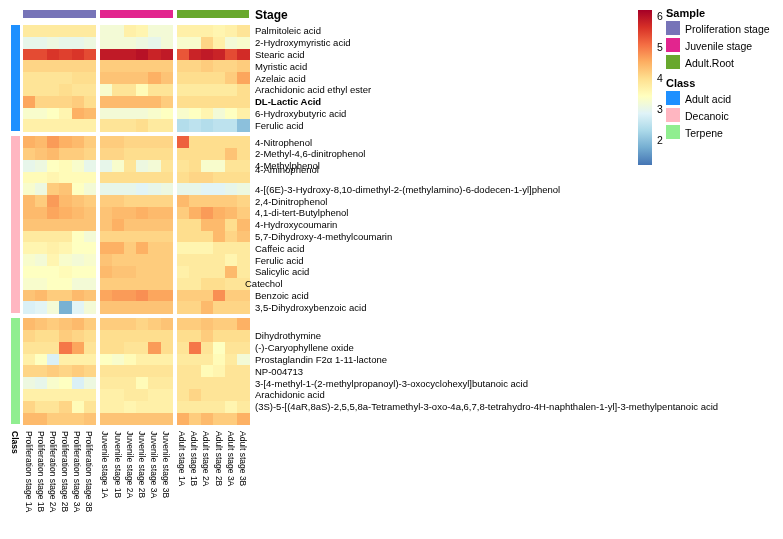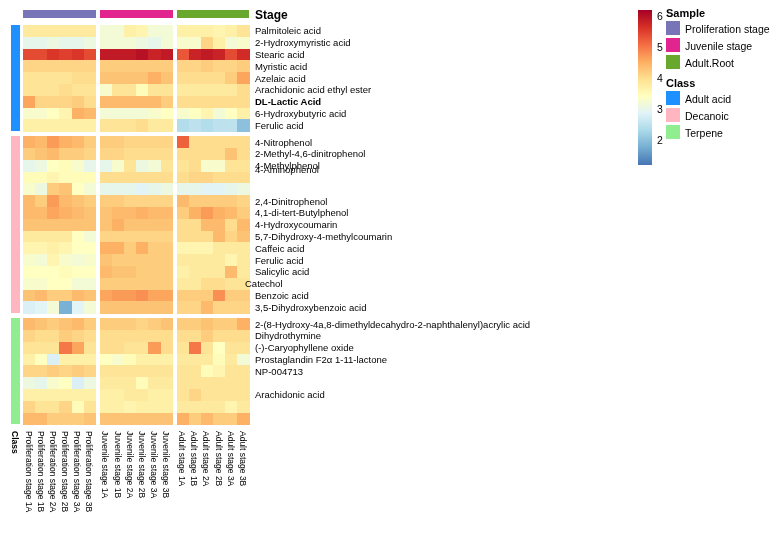--- a/index.html
+++ b/index.html
@@ -309,20 +309,21 @@
     <div class="cell" title="4-[(6E)-3-Hydroxy-8,10-dimethyl-2-(methylamino)-6-dodecen-1-yl]phenol | Juvenile stage 2A = 3" style="left: 124.1px; top: 183.4px; width: 12.55px; height: 12.2px; background: rgb(231, 246, 234);"></div>
     <div class="cell" title="4-[(6E)-3-Hydroxy-8,10-dimethyl-2-(methylamino)-6-dodecen-1-yl]phenol | Juvenile stage 2B = 2.9" style="left: 136.25px; top: 183.4px; width: 12.55px; height: 12.2px; background: rgb(226, 244, 245);"></div>
     <div class="cell" title="4-[(6E)-3-Hydroxy-8,10-dimethyl-2-(methylamino)-6-dodecen-1-yl]phenol | Juvenile stage 3A = 3" style="left: 148.4px; top: 183.4px; width: 12.55px; height: 12.2px; background: rgb(231, 246, 234);"></div>
     <div class="cell" title="4-[(6E)-3-Hydroxy-8,10-dimethyl-2-(methylamino)-6-dodecen-1-yl]phenol | Juvenile stage 3B = 3.1" style="left: 160.55px; top: 183.4px; width: 12.55px; height: 12.2px; background: rgb(237, 248, 224);"></div>
     <div class="cell" title="4-[(6E)-3-Hydroxy-8,10-dimethyl-2-(methylamino)-6-dodecen-1-yl]phenol | Adult stage 1A = 3" style="left: 176.6px; top: 183.4px; width: 12.55px; height: 12.2px; background: rgb(231, 246, 234);"></div>
     <div class="cell" title="4-[(6E)-3-Hydroxy-8,10-dimethyl-2-(methylamino)-6-dodecen-1-yl]phenol | Adult stage 1B = 3" style="left: 188.75px; top: 183.4px; width: 12.55px; height: 12.2px; background: rgb(231, 246, 234);"></div>
     <div class="cell" title="4-[(6E)-3-Hydroxy-8,10-dimethyl-2-(methylamino)-6-dodecen-1-yl]phenol | Adult stage 2A = 2.9" style="left: 200.9px; top: 183.4px; width: 12.55px; height: 12.2px; background: rgb(226, 244, 245);"></div>
     <div class="cell" title="4-[(6E)-3-Hydroxy-8,10-dimethyl-2-(methylamino)-6-dodecen-1-yl]phenol | Adult stage 2B = 2.9" style="left: 213.05px; top: 183.4px; width: 12.55px; height: 12.2px; background: rgb(226, 244, 245);"></div>
     <div class="cell" title="4-[(6E)-3-Hydroxy-8,10-dimethyl-2-(methylamino)-6-dodecen-1-yl]phenol | Adult stage 3A = 3" style="left: 225.2px; top: 183.4px; width: 12.55px; height: 12.2px; background: rgb(231, 246, 234);"></div>
     <div class="cell" title="4-[(6E)-3-Hydroxy-8,10-dimethyl-2-(methylamino)-6-dodecen-1-yl]phenol | Adult stage 3B = 3.1" style="left: 237.35px; top: 183.4px; width: 12.55px; height: 12.2px; background: rgb(237, 248, 224);"></div>
+    <div class="rowlab" style="left: 255px; top: 189.8px;">4-[(6E)-3-Hydroxy-8,10-dimethyl-2-(methylamino)-6-dodecen-1-yl]phenol</div>
     <div class="cell" title="2,4-Dinitrophenol | Proliferation stage 1A = 4.4" style="left: 23px; top: 195.2px; width: 12.55px; height: 12.2px; background: rgb(253, 186, 108);"></div>
     <div class="cell" title="2,4-Dinitrophenol | Proliferation stage 1B = 4.2" style="left: 35.15px; top: 195.2px; width: 12.55px; height: 12.2px; background: rgb(254, 204, 125);"></div>
     <div class="cell" title="2,4-Dinitrophenol | Proliferation stage 2A = 4.7" style="left: 47.3px; top: 195.2px; width: 12.55px; height: 12.2px; background: rgb(250, 155, 88);"></div>
     <div class="cell" title="2,4-Dinitrophenol | Proliferation stage 2B = 4.4" style="left: 59.45px; top: 195.2px; width: 12.55px; height: 12.2px; background: rgb(253, 186, 108);"></div>
     <div class="cell" title="2,4-Dinitrophenol | Proliferation stage 3A = 4.3" style="left: 71.6px; top: 195.2px; width: 12.55px; height: 12.2px; background: rgb(253, 195, 117);"></div>
     <div class="cell" title="2,4-Dinitrophenol | Proliferation stage 3B = 4.2" style="left: 83.75px; top: 195.2px; width: 12.55px; height: 12.2px; background: rgb(254, 204, 125);"></div>
     <div class="cell" title="2,4-Dinitrophenol | Juvenile stage 1A = 4.2" style="left: 99.8px; top: 195.2px; width: 12.55px; height: 12.2px; background: rgb(254, 204, 125);"></div>
     <div class="cell" title="2,4-Dinitrophenol | Juvenile stage 1B = 4.2" style="left: 111.95px; top: 195.2px; width: 12.55px; height: 12.2px; background: rgb(254, 204, 125);"></div>
     <div class="cell" title="2,4-Dinitrophenol | Juvenile stage 2A = 4.1" style="left: 124.1px; top: 195.2px; width: 12.55px; height: 12.2px; background: rgb(254, 213, 134);"></div>
     <div class="cell" title="2,4-Dinitrophenol | Juvenile stage 2B = 4.1" style="left: 136.25px; top: 195.2px; width: 12.55px; height: 12.2px; background: rgb(254, 213, 134);"></div>
@@ -517,21 +518,20 @@
     <div class="cell" title="2-(8-Hydroxy-4a,8-dimethyldecahydro-2-naphthalenyl)acrylic acid | Juvenile stage 2A = 4.2" style="left: 124.1px; top: 318.2px; width: 12.55px; height: 12.2px; background: rgb(254, 204, 125);"></div>
     <div class="cell" title="2-(8-Hydroxy-4a,8-dimethyldecahydro-2-naphthalenyl)acrylic acid | Juvenile stage 2B = 4.1" style="left: 136.25px; top: 318.2px; width: 12.55px; height: 12.2px; background: rgb(254, 213, 134);"></div>
     <div class="cell" title="2-(8-Hydroxy-4a,8-dimethyldecahydro-2-naphthalenyl)acrylic acid | Juvenile stage 3A = 4.2" style="left: 148.4px; top: 318.2px; width: 12.55px; height: 12.2px; background: rgb(254, 204, 125);"></div>
     <div class="cell" title="2-(8-Hydroxy-4a,8-dimethyldecahydro-2-naphthalenyl)acrylic acid | Juvenile stage 3B = 4.3" style="left: 160.55px; top: 318.2px; width: 12.55px; height: 12.2px; background: rgb(253, 195, 117);"></div>
     <div class="cell" title="2-(8-Hydroxy-4a,8-dimethyldecahydro-2-naphthalenyl)acrylic acid | Adult stage 1A = 4.2" style="left: 176.6px; top: 318.2px; width: 12.55px; height: 12.2px; background: rgb(254, 204, 125);"></div>
     <div class="cell" title="2-(8-Hydroxy-4a,8-dimethyldecahydro-2-naphthalenyl)acrylic acid | Adult stage 1B = 4.2" style="left: 188.75px; top: 318.2px; width: 12.55px; height: 12.2px; background: rgb(254, 204, 125);"></div>
     <div class="cell" title="2-(8-Hydroxy-4a,8-dimethyldecahydro-2-naphthalenyl)acrylic acid | Adult stage 2A = 4.3" style="left: 200.9px; top: 318.2px; width: 12.55px; height: 12.2px; background: rgb(253, 195, 117);"></div>
     <div class="cell" title="2-(8-Hydroxy-4a,8-dimethyldecahydro-2-naphthalenyl)acrylic acid | Adult stage 2B = 4.2" style="left: 213.05px; top: 318.2px; width: 12.55px; height: 12.2px; background: rgb(254, 204, 125);"></div>
     <div class="cell" title="2-(8-Hydroxy-4a,8-dimethyldecahydro-2-naphthalenyl)acrylic acid | Adult stage 3A = 4.2" style="left: 225.2px; top: 318.2px; width: 12.55px; height: 12.2px; background: rgb(254, 204, 125);"></div>
     <div class="cell" title="2-(8-Hydroxy-4a,8-dimethyldecahydro-2-naphthalenyl)acrylic acid | Adult stage 3B = 4.5" style="left: 237.35px; top: 318.2px; width: 12.55px; height: 12.2px; background: rgb(253, 177, 100);"></div>
-    <div class="rowlab" style="left: 255px; top: 324.6px;">2-(8-Hydroxy-4a,8-dimethyldecahydro-2-naphthalenyl)acrylic acid</div>
     <div class="cell" title="Dihydrothymine | Proliferation stage 1A = 4.1" style="left: 23px; top: 330px; width: 12.55px; height: 12.2px; background: rgb(254, 213, 134);"></div>
     <div class="cell" title="Dihydrothymine | Proliferation stage 1B = 4" style="left: 35.15px; top: 330px; width: 12.55px; height: 12.2px; background: rgb(254, 222, 142);"></div>
     <div class="cell" title="Dihydrothymine | Proliferation stage 2A = 4" style="left: 47.3px; top: 330px; width: 12.55px; height: 12.2px; background: rgb(254, 222, 142);"></div>
     <div class="cell" title="Dihydrothymine | Proliferation stage 2B = 4.2" style="left: 59.45px; top: 330px; width: 12.55px; height: 12.2px; background: rgb(254, 204, 125);"></div>
     <div class="cell" title="Dihydrothymine | Proliferation stage 3A = 4.1" style="left: 71.6px; top: 330px; width: 12.55px; height: 12.2px; background: rgb(254, 213, 134);"></div>
     <div class="cell" title="Dihydrothymine | Proliferation stage 3B = 4" style="left: 83.75px; top: 330px; width: 12.55px; height: 12.2px; background: rgb(254, 222, 142);"></div>
     <div class="cell" title="Dihydrothymine | Juvenile stage 1A = 4" style="left: 99.8px; top: 330px; width: 12.55px; height: 12.2px; background: rgb(254, 222, 142);"></div>
     <div class="cell" title="Dihydrothymine | Juvenile stage 1B = 4" style="left: 111.95px; top: 330px; width: 12.55px; height: 12.2px; background: rgb(254, 222, 142);"></div>
     <div class="cell" title="Dihydrothymine | Juvenile stage 2A = 4" style="left: 124.1px; top: 330px; width: 12.55px; height: 12.2px; background: rgb(254, 222, 142);"></div>
     <div class="cell" title="Dihydrothymine | Juvenile stage 2B = 4" style="left: 136.25px; top: 330px; width: 12.55px; height: 12.2px; background: rgb(254, 222, 142);"></div>
@@ -612,20 +612,21 @@
     <div class="cell" title="3-[4-methyl-1-(2-methylpropanoyl)-3-oxocyclohexyl]butanoic acid | Juvenile stage 2A = 3.8" style="left: 124.1px; top: 377.2px; width: 12.55px; height: 12.2px; background: rgb(254, 234, 159);"></div>
     <div class="cell" title="3-[4-methyl-1-(2-methylpropanoyl)-3-oxocyclohexyl]butanoic acid | Juvenile stage 2B = 3.5" style="left: 136.25px; top: 377.2px; width: 12.55px; height: 12.2px; background: rgb(255, 251, 184);"></div>
     <div class="cell" title="3-[4-methyl-1-(2-methylpropanoyl)-3-oxocyclohexyl]butanoic acid | Juvenile stage 3A = 3.8" style="left: 148.4px; top: 377.2px; width: 12.55px; height: 12.2px; background: rgb(254, 234, 159);"></div>
     <div class="cell" title="3-[4-methyl-1-(2-methylpropanoyl)-3-oxocyclohexyl]butanoic acid | Juvenile stage 3B = 3.8" style="left: 160.55px; top: 377.2px; width: 12.55px; height: 12.2px; background: rgb(254, 234, 159);"></div>
     <div class="cell" title="3-[4-methyl-1-(2-methylpropanoyl)-3-oxocyclohexyl]butanoic acid | Adult stage 1A = 3.9" style="left: 176.6px; top: 377.2px; width: 12.55px; height: 12.2px; background: rgb(254, 228, 151);"></div>
     <div class="cell" title="3-[4-methyl-1-(2-methylpropanoyl)-3-oxocyclohexyl]butanoic acid | Adult stage 1B = 3.9" style="left: 188.75px; top: 377.2px; width: 12.55px; height: 12.2px; background: rgb(254, 228, 151);"></div>
     <div class="cell" title="3-[4-methyl-1-(2-methylpropanoyl)-3-oxocyclohexyl]butanoic acid | Adult stage 2A = 3.9" style="left: 200.9px; top: 377.2px; width: 12.55px; height: 12.2px; background: rgb(254, 228, 151);"></div>
     <div class="cell" title="3-[4-methyl-1-(2-methylpropanoyl)-3-oxocyclohexyl]butanoic acid | Adult stage 2B = 3.9" style="left: 213.05px; top: 377.2px; width: 12.55px; height: 12.2px; background: rgb(254, 228, 151);"></div>
     <div class="cell" title="3-[4-methyl-1-(2-methylpropanoyl)-3-oxocyclohexyl]butanoic acid | Adult stage 3A = 3.9" style="left: 225.2px; top: 377.2px; width: 12.55px; height: 12.2px; background: rgb(254, 228, 151);"></div>
     <div class="cell" title="3-[4-methyl-1-(2-methylpropanoyl)-3-oxocyclohexyl]butanoic acid | Adult stage 3B = 3.9" style="left: 237.35px; top: 377.2px; width: 12.55px; height: 12.2px; background: rgb(254, 228, 151);"></div>
+    <div class="rowlab" style="left: 255px; top: 383.6px;">3-[4-methyl-1-(2-methylpropanoyl)-3-oxocyclohexyl]butanoic acid</div>
     <div class="cell" title="Arachidonic acid | Proliferation stage 1A = 3.7" style="left: 23px; top: 389px; width: 12.55px; height: 12.2px; background: rgb(255, 240, 168);"></div>
     <div class="cell" title="Arachidonic acid | Proliferation stage 1B = 3.7" style="left: 35.15px; top: 389px; width: 12.55px; height: 12.2px; background: rgb(255, 240, 168);"></div>
     <div class="cell" title="Arachidonic acid | Proliferation stage 2A = 3.7" style="left: 47.3px; top: 389px; width: 12.55px; height: 12.2px; background: rgb(255, 240, 168);"></div>
     <div class="cell" title="Arachidonic acid | Proliferation stage 2B = 3.7" style="left: 59.45px; top: 389px; width: 12.55px; height: 12.2px; background: rgb(255, 240, 168);"></div>
     <div class="cell" title="Arachidonic acid | Proliferation stage 3A = 3.7" style="left: 71.6px; top: 389px; width: 12.55px; height: 12.2px; background: rgb(255, 240, 168);"></div>
     <div class="cell" title="Arachidonic acid | Proliferation stage 3B = 3.7" style="left: 83.75px; top: 389px; width: 12.55px; height: 12.2px; background: rgb(255, 240, 168);"></div>
     <div class="cell" title="Arachidonic acid | Juvenile stage 1A = 3.7" style="left: 99.8px; top: 389px; width: 12.55px; height: 12.2px; background: rgb(255, 240, 168);"></div>
     <div class="cell" title="Arachidonic acid | Juvenile stage 1B = 3.7" style="left: 111.95px; top: 389px; width: 12.55px; height: 12.2px; background: rgb(255, 240, 168);"></div>
     <div class="cell" title="Arachidonic acid | Juvenile stage 2A = 3.8" style="left: 124.1px; top: 389px; width: 12.55px; height: 12.2px; background: rgb(254, 234, 159);"></div>
     <div class="cell" title="Arachidonic acid | Juvenile stage 2B = 3.8" style="left: 136.25px; top: 389px; width: 12.55px; height: 12.2px; background: rgb(254, 234, 159);"></div>
@@ -649,20 +650,21 @@
     <div class="cell" title="(3S)-5-[(4aR,8aS)-2,5,5,8a-Tetramethyl-3-oxo-4a,6,7,8-tetrahydro-4H-naphthalen-1-yl]-3-methylpentanoic acid | Juvenile stage 2A = 3.6" style="left: 124.1px; top: 400.8px; width: 12.55px; height: 12.2px; background: rgb(255, 245, 176);"></div>
     <div class="cell" title="(3S)-5-[(4aR,8aS)-2,5,5,8a-Tetramethyl-3-oxo-4a,6,7,8-tetrahydro-4H-naphthalen-1-yl]-3-methylpentanoic acid | Juvenile stage 2B = 3.7" style="left: 136.25px; top: 400.8px; width: 12.55px; height: 12.2px; background: rgb(255, 240, 168);"></div>
     <div class="cell" title="(3S)-5-[(4aR,8aS)-2,5,5,8a-Tetramethyl-3-oxo-4a,6,7,8-tetrahydro-4H-naphthalen-1-yl]-3-methylpentanoic acid | Juvenile stage 3A = 3.7" style="left: 148.4px; top: 400.8px; width: 12.55px; height: 12.2px; background: rgb(255, 240, 168);"></div>
     <div class="cell" title="(3S)-5-[(4aR,8aS)-2,5,5,8a-Tetramethyl-3-oxo-4a,6,7,8-tetrahydro-4H-naphthalen-1-yl]-3-methylpentanoic acid | Juvenile stage 3B = 3.7" style="left: 160.55px; top: 400.8px; width: 12.55px; height: 12.2px; background: rgb(255, 240, 168);"></div>
     <div class="cell" title="(3S)-5-[(4aR,8aS)-2,5,5,8a-Tetramethyl-3-oxo-4a,6,7,8-tetrahydro-4H-naphthalen-1-yl]-3-methylpentanoic acid | Adult stage 1A = 3.8" style="left: 176.6px; top: 400.8px; width: 12.55px; height: 12.2px; background: rgb(254, 234, 159);"></div>
     <div class="cell" title="(3S)-5-[(4aR,8aS)-2,5,5,8a-Tetramethyl-3-oxo-4a,6,7,8-tetrahydro-4H-naphthalen-1-yl]-3-methylpentanoic acid | Adult stage 1B = 3.8" style="left: 188.75px; top: 400.8px; width: 12.55px; height: 12.2px; background: rgb(254, 234, 159);"></div>
     <div class="cell" title="(3S)-5-[(4aR,8aS)-2,5,5,8a-Tetramethyl-3-oxo-4a,6,7,8-tetrahydro-4H-naphthalen-1-yl]-3-methylpentanoic acid | Adult stage 2A = 3.8" style="left: 200.9px; top: 400.8px; width: 12.55px; height: 12.2px; background: rgb(254, 234, 159);"></div>
     <div class="cell" title="(3S)-5-[(4aR,8aS)-2,5,5,8a-Tetramethyl-3-oxo-4a,6,7,8-tetrahydro-4H-naphthalen-1-yl]-3-methylpentanoic acid | Adult stage 2B = 3.8" style="left: 213.05px; top: 400.8px; width: 12.55px; height: 12.2px; background: rgb(254, 234, 159);"></div>
     <div class="cell" title="(3S)-5-[(4aR,8aS)-2,5,5,8a-Tetramethyl-3-oxo-4a,6,7,8-tetrahydro-4H-naphthalen-1-yl]-3-methylpentanoic acid | Adult stage 3A = 3.6" style="left: 225.2px; top: 400.8px; width: 12.55px; height: 12.2px; background: rgb(255, 245, 176);"></div>
     <div class="cell" title="(3S)-5-[(4aR,8aS)-2,5,5,8a-Tetramethyl-3-oxo-4a,6,7,8-tetrahydro-4H-naphthalen-1-yl]-3-methylpentanoic acid | Adult stage 3B = 3.8" style="left: 237.35px; top: 400.8px; width: 12.55px; height: 12.2px; background: rgb(254, 234, 159);"></div>
+    <div class="rowlab" style="left: 255px; top: 407.2px;">(3S)-5-[(4aR,8aS)-2,5,5,8a-Tetramethyl-3-oxo-4a,6,7,8-tetrahydro-4H-naphthalen-1-yl]-3-methylpentanoic acid</div>
     <div class="cell" title="(5E)-7-methylidene-10-oxo-4-(propan-2-yl)undec-5-enoic acid | Proliferation stage 1A = 4.4" style="left: 23px; top: 412.6px; width: 12.55px; height: 12.2px; background: rgb(253, 186, 108);"></div>
     <div class="cell" title="(5E)-7-methylidene-10-oxo-4-(propan-2-yl)undec-5-enoic acid | Proliferation stage 1B = 4.4" style="left: 35.15px; top: 412.6px; width: 12.55px; height: 12.2px; background: rgb(253, 186, 108);"></div>
     <div class="cell" title="(5E)-7-methylidene-10-oxo-4-(propan-2-yl)undec-5-enoic acid | Proliferation stage 2A = 4.2" style="left: 47.3px; top: 412.6px; width: 12.55px; height: 12.2px; background: rgb(254, 204, 125);"></div>
     <div class="cell" title="(5E)-7-methylidene-10-oxo-4-(propan-2-yl)undec-5-enoic acid | Proliferation stage 2B = 4.2" style="left: 59.45px; top: 412.6px; width: 12.55px; height: 12.2px; background: rgb(254, 204, 125);"></div>
     <div class="cell" title="(5E)-7-methylidene-10-oxo-4-(propan-2-yl)undec-5-enoic acid | Proliferation stage 3A = 4.2" style="left: 71.6px; top: 412.6px; width: 12.55px; height: 12.2px; background: rgb(254, 204, 125);"></div>
     <div class="cell" title="(5E)-7-methylidene-10-oxo-4-(propan-2-yl)undec-5-enoic acid | Proliferation stage 3B = 4.3" style="left: 83.75px; top: 412.6px; width: 12.55px; height: 12.2px; background: rgb(253, 195, 117);"></div>
     <div class="cell" title="(5E)-7-methylidene-10-oxo-4-(propan-2-yl)undec-5-enoic acid | Juvenile stage 1A = 4.3" style="left: 99.8px; top: 412.6px; width: 12.55px; height: 12.2px; background: rgb(253, 195, 117);"></div>
     <div class="cell" title="(5E)-7-methylidene-10-oxo-4-(propan-2-yl)undec-5-enoic acid | Juvenile stage 1B = 4.3" style="left: 111.95px; top: 412.6px; width: 12.55px; height: 12.2px; background: rgb(253, 195, 117);"></div>
     <div class="cell" title="(5E)-7-methylidene-10-oxo-4-(propan-2-yl)undec-5-enoic acid | Juvenile stage 2A = 4.3" style="left: 124.1px; top: 412.6px; width: 12.55px; height: 12.2px; background: rgb(253, 195, 117);"></div>
     <div class="cell" title="(5E)-7-methylidene-10-oxo-4-(propan-2-yl)undec-5-enoic acid | Juvenile stage 2B = 4.3" style="left: 136.25px; top: 412.6px; width: 12.55px; height: 12.2px; background: rgb(253, 195, 117);"></div>

